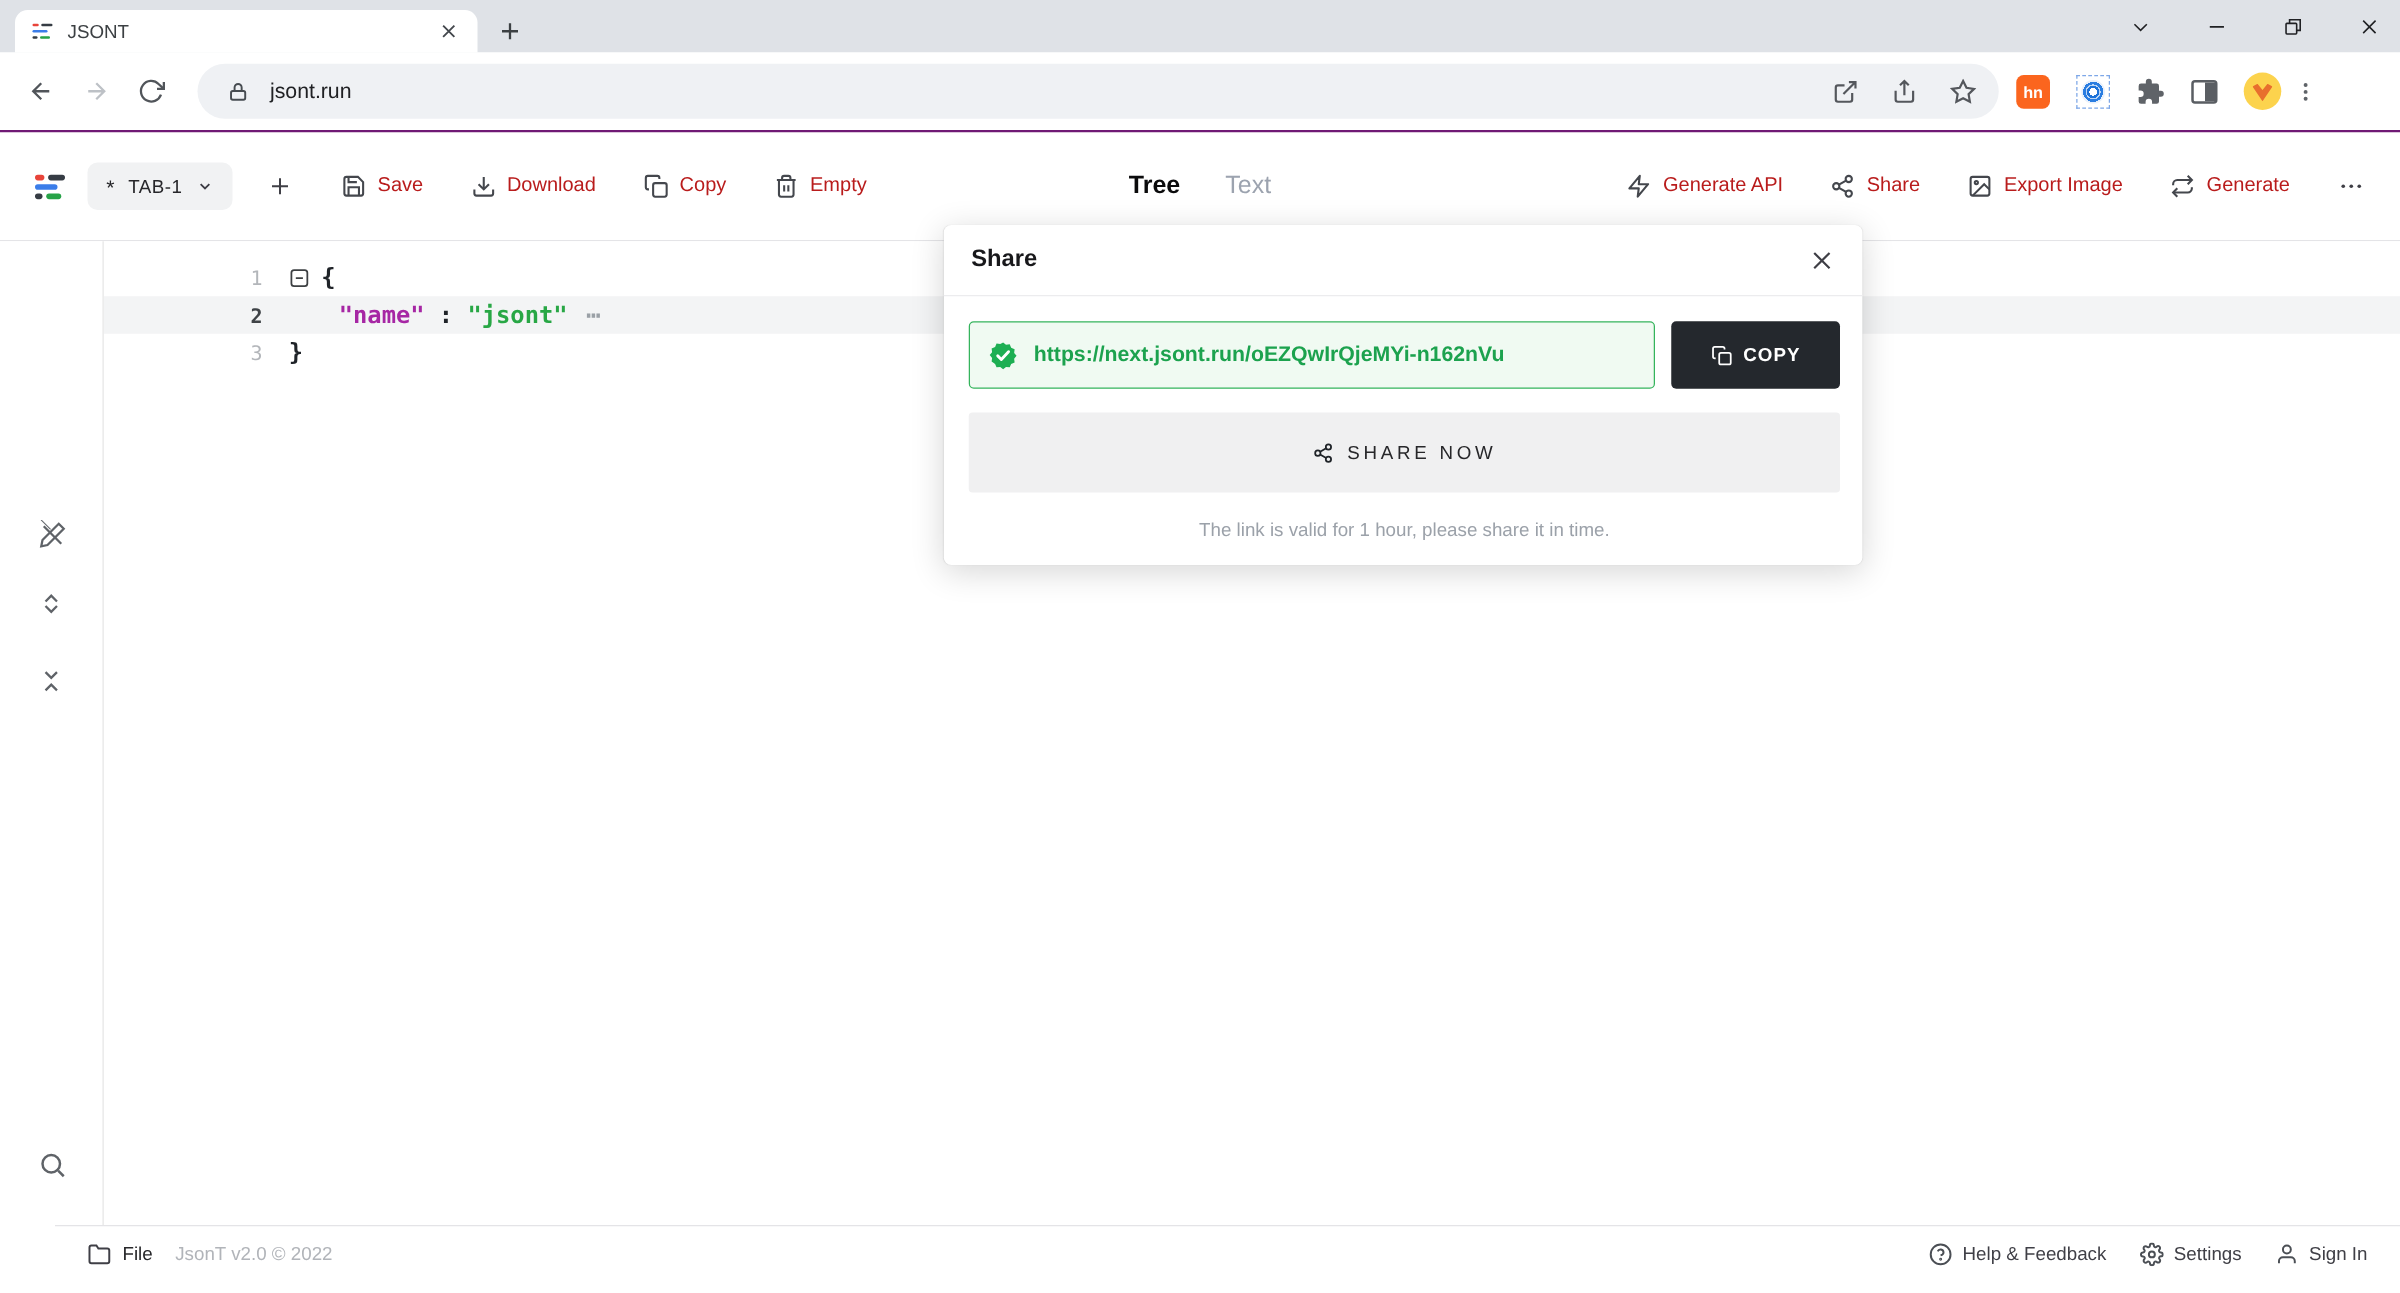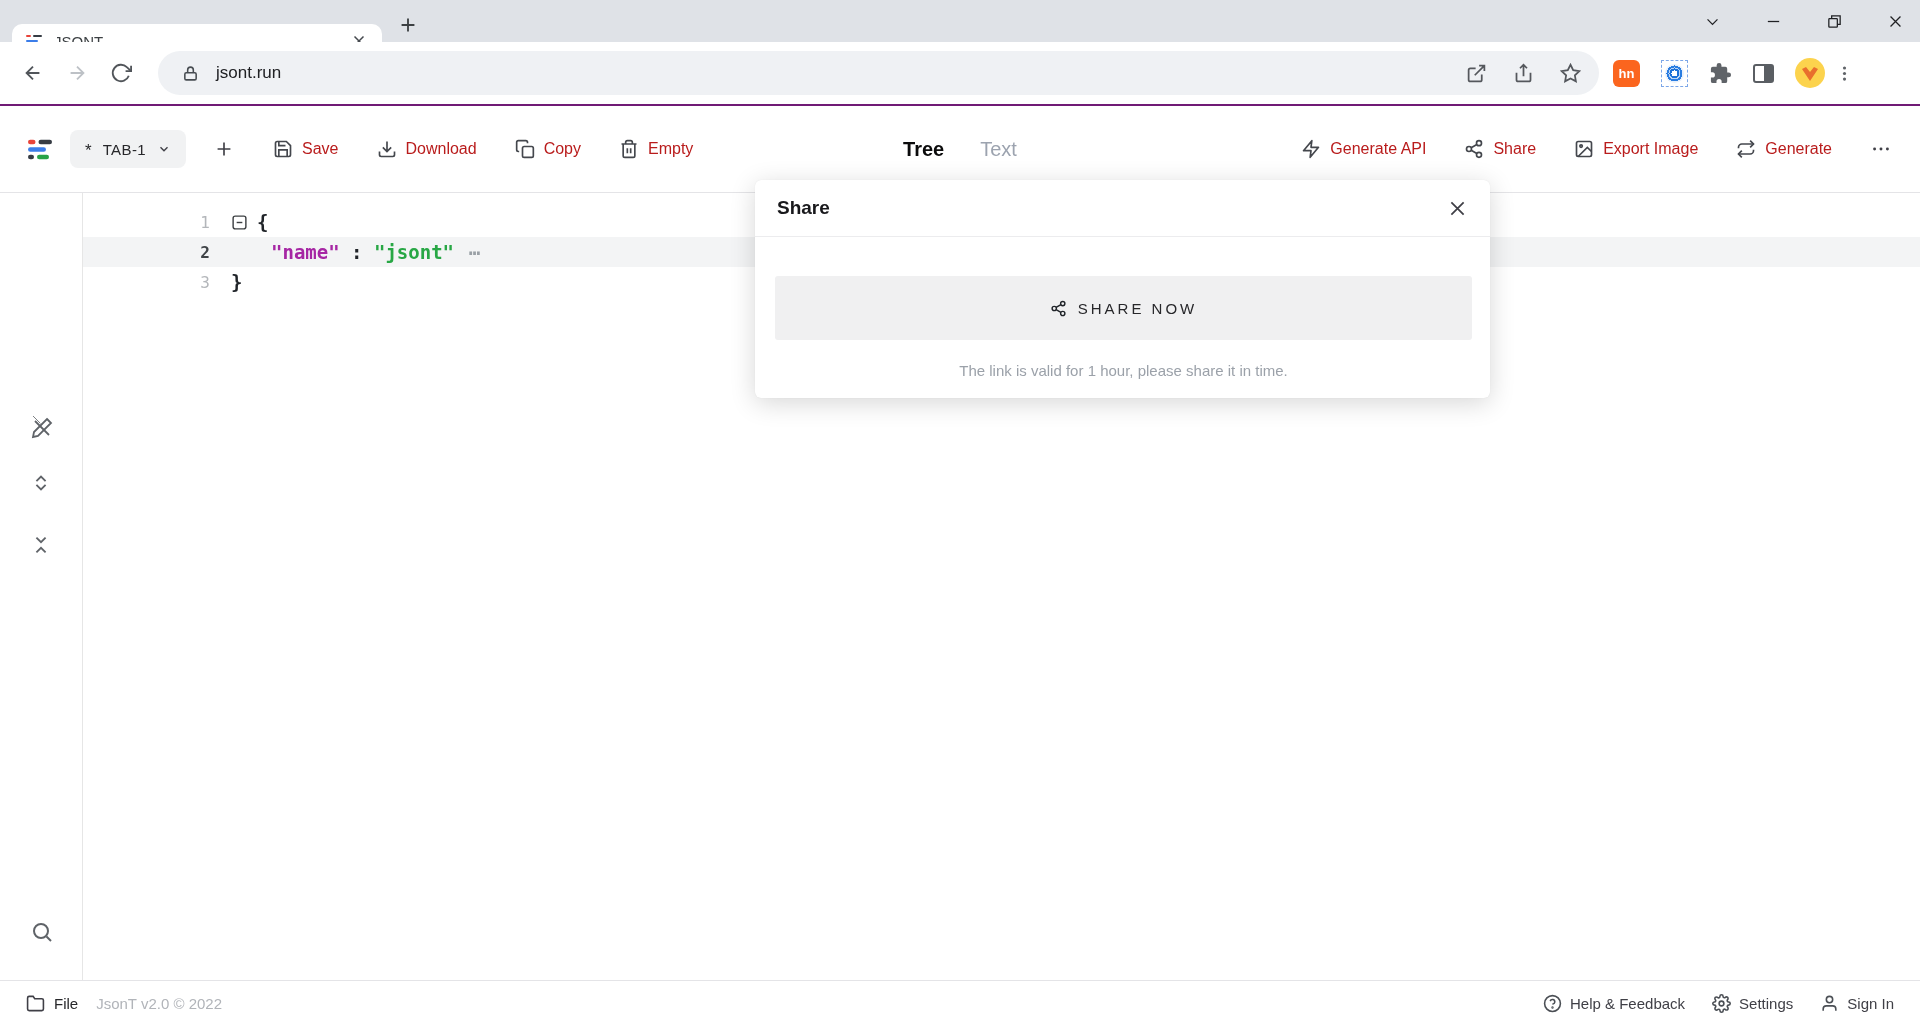--- a/index.html
+++ b/index.html
@@ -2,21 +2,21 @@
 <html><head>
 <meta charset="utf-8">
 <style>
   * { margin:0; padding:0; box-sizing:border-box; }
   html,body { width:1920px; height:1034px; overflow:hidden; background:#fff;
     font-family:"Liberation Sans", sans-serif; }
   svg { display:block; }
 
   
   .tabstrip { position:relative; height:42px; background:#dfe2e7; }
-  .tab { position:absolute; left:12px; top:24px; width:370px; height:34px; background:#fff;
+  .tab { position:absolute; left:12px; top:8px; width:370px; height:34px; background:#fff;
     border-radius:10px 10px 0 0; display:flex; align-items:center; padding:0 14px; }
   .tab-title { font-size:15px; color:#3c4043; margin-left:12px; flex:1; }
   .tab-close { width:18px; height:18px; color:#45494e; cursor:pointer; }
   .newtab { position:absolute; left:394px; top:11px; width:28px; height:28px; display:flex;
     align-items:center; justify-content:center; color:#3c4043; cursor:pointer; }
   .winctl { position:absolute; right:16px; top:0; height:42px; display:flex; align-items:center; gap:44px; color:#202124; }
   .winctl .wbtn { width:17px; height:17px; cursor:pointer; }
 
   
   .logo { display:flex; flex-direction:column; gap:2.5px; }
@@ -84,21 +84,21 @@
   .foldbox { width:17px; height:17px; margin-left:21px; color:#3d4043; cursor:pointer; }
   .tok-open { margin-left:9px; }
   .tok-close { margin-left:21px; }
   .l2 { margin-left:61px; }
   .k { color:#a626a4; }
   .s { color:#28a745; }
   .more-dots { color:#9aa0a6; margin-left:15px; letter-spacing:2px; }
 
   
   .footer { height:46px; border-top:1px solid #e4e4e7; display:flex; align-items:center;
-    padding:0 26px; font-size:15px; background:#fff; }
+    padding:0 26px; font-size:15px; background:#fff;margin-left:44px; }
   .f-file { display:flex; align-items:center; gap:9px; color:#27272a; font-weight:500; cursor:pointer; }
   .f-file svg { width:19px; height:19px; color:#3f3f46; }
   .f-version { color:#b1b4b9; margin-left:18px; }
   .f-right { margin-left:auto; display:flex; align-items:flex-start; gap:27px; }
   .f-item { display:flex; align-items:center; gap:8px; color:#3f3f46; cursor:pointer; }
   .f-item svg { width:19px; height:19px; color:#4b4f55; }
 
   
   .dialog { position:absolute; left:755px; top:180px; width:735px; background:#fff; z-index:50;
     border-radius:6px; box-shadow:0 5px 26px rgba(0,0,0,.16), 0 0 1px rgba(0,0,0,.1); }
@@ -358,20 +358,36 @@
   </div>
 
   <div class="dialog" style="top:-13px;">
     <div class="dlg-head">
       <span class="dlg-title">Share</span>
       <svg class="dlg-close" viewBox="0 0 24 24" fill="none" stroke="currentColor" stroke-width="2">
           <path d="M5 5l14 14M19 5L5 19"></path>
         </svg>
     </div>
     <div class="dlg-body">
+      <div class="linkrow">
+        <div class="linkfield">
+          <svg class="badge" viewBox="0 0 24 24">
+              <path fill="#1daf53" d="M12 1l2.4 2 3.1-.4 1.2 2.9 2.9 1.2-.4 3.1 2 2.4-2 2.4.4 3.1-2.9 1.2-1.2 2.9-3.1-.4-2.4 2-2.4-2-3.1.4-1.2-2.9L2.4 17l.4-3.1-2-2.4 2-2.4-.4-3.1 2.9-1.2 1.2-2.9 3.1.4z"></path>
+              <path fill="none" stroke="#fff" stroke-width="2.4" stroke-linecap="round" stroke-linejoin="round" d="M7.5 12.2l3 3 6-6.5"></path>
+            </svg>
+          <span class="linktext">https://next.jsont.run/oEZQwIrQjeMYi-n162nVu</span>
+        </div>
+        <div class="copybtn">
+          <svg viewBox="0 0 24 24" fill="none" stroke="currentColor" stroke-width="2">
+              <rect x="9" y="9" width="13" height="13" rx="2"></rect>
+              <path d="M5 15H4a2 2 0 0 1-2-2V4a2 2 0 0 1 2-2h9a2 2 0 0 1 2 2v1"></path>
+            </svg>
+          <span>COPY</span>
+        </div>
+      </div>
       <div class="sharenow">
         <svg viewBox="0 0 24 24" fill="none" stroke="currentColor" stroke-width="2">
             <circle cx="18" cy="5" r="3"></circle>
             <circle cx="6" cy="12" r="3"></circle>
             <circle cx="18" cy="19" r="3"></circle>
             <path d="M8.59 13.51l6.83 3.98M15.41 6.51l-6.82 3.98"></path>
           </svg>
         <span>SHARE NOW</span>
       </div>
       <div class="dlg-note">The link is valid for 1 hour, please share it in time.</div>

